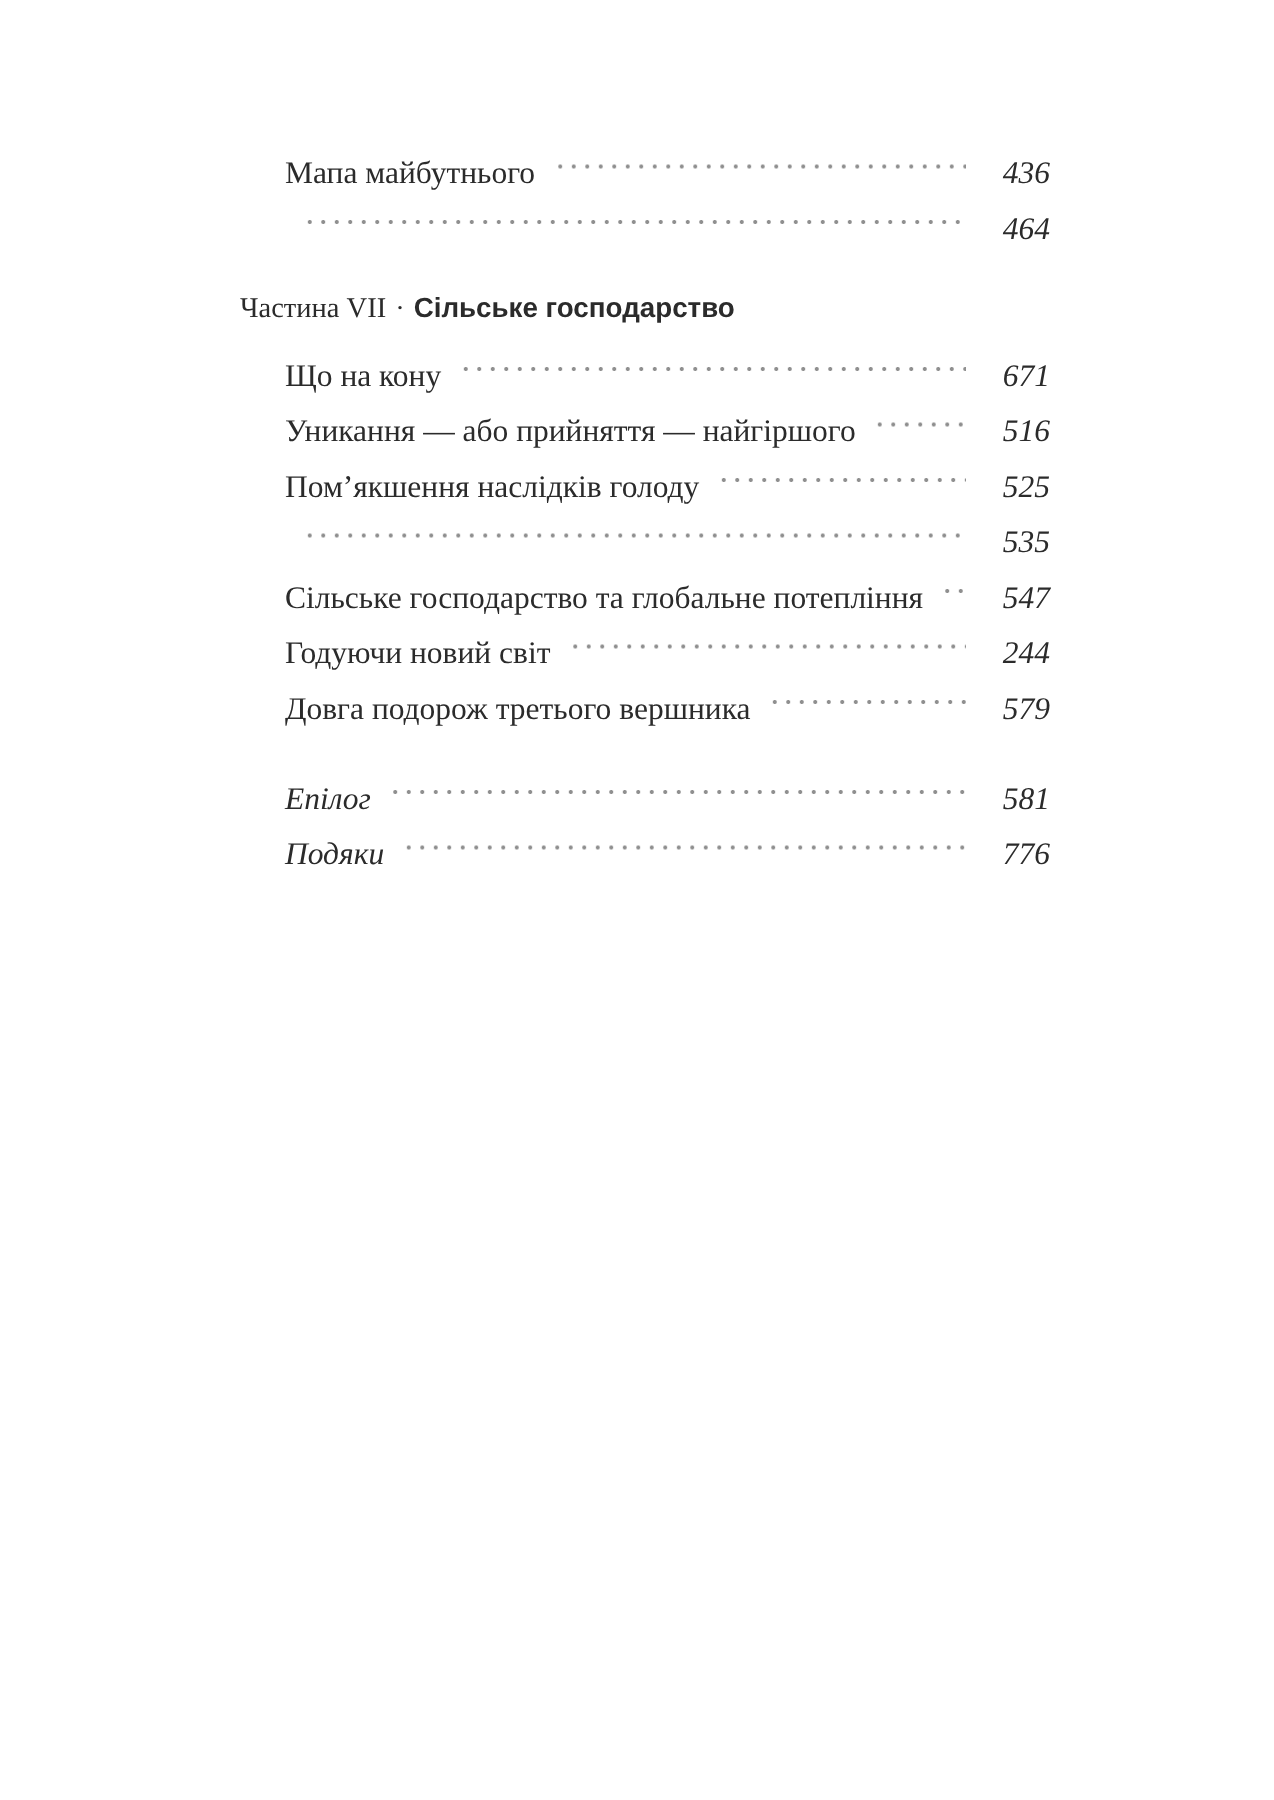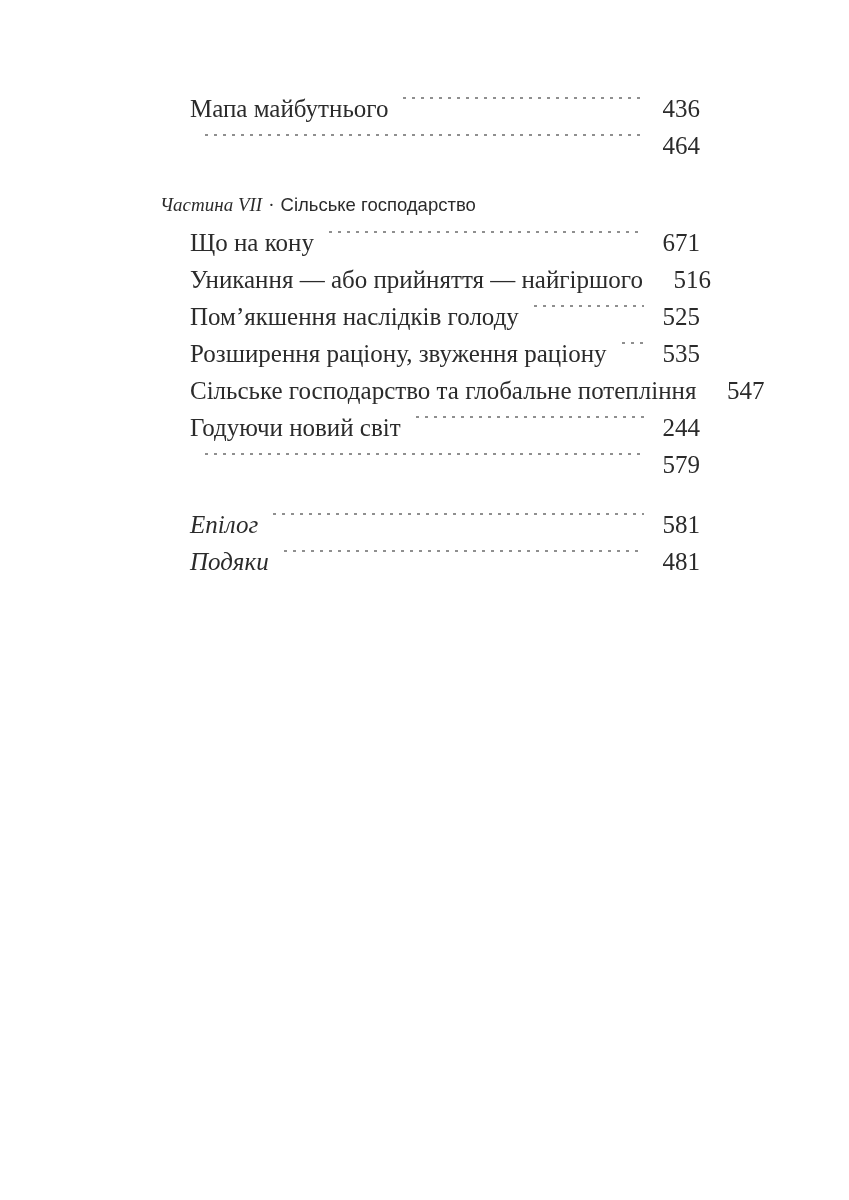--- a/index.html
+++ b/index.html
@@ -13,24 +13,24 @@
     font-family: "Liberation Serif", serif;
     color: #2b2b2b;
     overflow: hidden;
   }
   .toc {
     width: 540px;
     margin: 96px 0 0 160px;
   }
   .row {
     display: flex;
-    align-items: flex-start;
+    align-items: center;
     height: 37px;
     padding-left: 30px;
-    font-size: 25px;
+    font-size: 21px;
     line-height: 26px;
   }
   .row .title {
     white-space: nowrap;
     flex: 0 0 auto;
   }
   .leader {
     flex: 1 1 10px;
     min-width: 0;
     height: 4px;
@@ -38,37 +38,37 @@
     background-image: radial-gradient(circle, #8f8f8f 1.2px, rgba(0,0,0,0) 1.5px);
     background-size: 9px 4px;
     background-repeat: repeat-x;
     background-position: left center;
   }
   .pagenum {
     flex: 0 0 auto;
     min-width: 46px;
     text-align: right;
     white-space: nowrap;
+    font-style: italic;
   }
   .section {
     margin: 22px 0 12px 0;
     font-size: 19px;
     line-height: 26px;
     white-space: nowrap;
   }
   .part-label {
-    font-style: italic;
   }
   .sep {
     margin: 0 6px;
     color: #2b2b2b;
   }
   .part-title {
     font-family: "Liberation Sans", sans-serif;
-    font-weight: 400;
+    font-weight: 700;
     font-size: 18.5px;
   }
   .back-block {
     margin-top: 23px;
   }
   .italic .title {
     font-style: italic;
   }
 </style>
 </head>
@@ -99,45 +99,45 @@
     <span class="title">Уникання — або прийняття — найгіршого</span>
     <span class="leader"></span>
     <span class="pagenum">516</span>
   </div>
   <div class="row">
     <span class="title">Пом’якшення наслідків голоду</span>
     <span class="leader"></span>
     <span class="pagenum">525</span>
   </div>
   <div class="row">
-    <span class="title">Розширення раціону, звуження раціону</span>
     <span class="leader"></span>
     <span class="pagenum">535</span>
   </div>
   <div class="row">
     <span class="title">Сільське господарство та глобальне потепління</span>
     <span class="leader"></span>
     <span class="pagenum">547</span>
   </div>
   <div class="row">
     <span class="title">Годуючи новий світ</span>
     <span class="leader"></span>
     <span class="pagenum">244</span>
   </div>
   <div class="row">
+    <span class="title">Довга подорож третього вершника</span>
     <span class="leader"></span>
     <span class="pagenum">579</span>
   </div>
 
   <div class="back-block">
     <div class="row italic">
       <span class="title">Епілог</span>
       <span class="leader"></span>
       <span class="pagenum">581</span>
     </div>
     <div class="row italic">
       <span class="title">Подяки</span>
       <span class="leader"></span>
-      <span class="pagenum">481</span>
+      <span class="pagenum">776</span>
     </div>
   </div>
 
 </div>
 
 </body></html>

